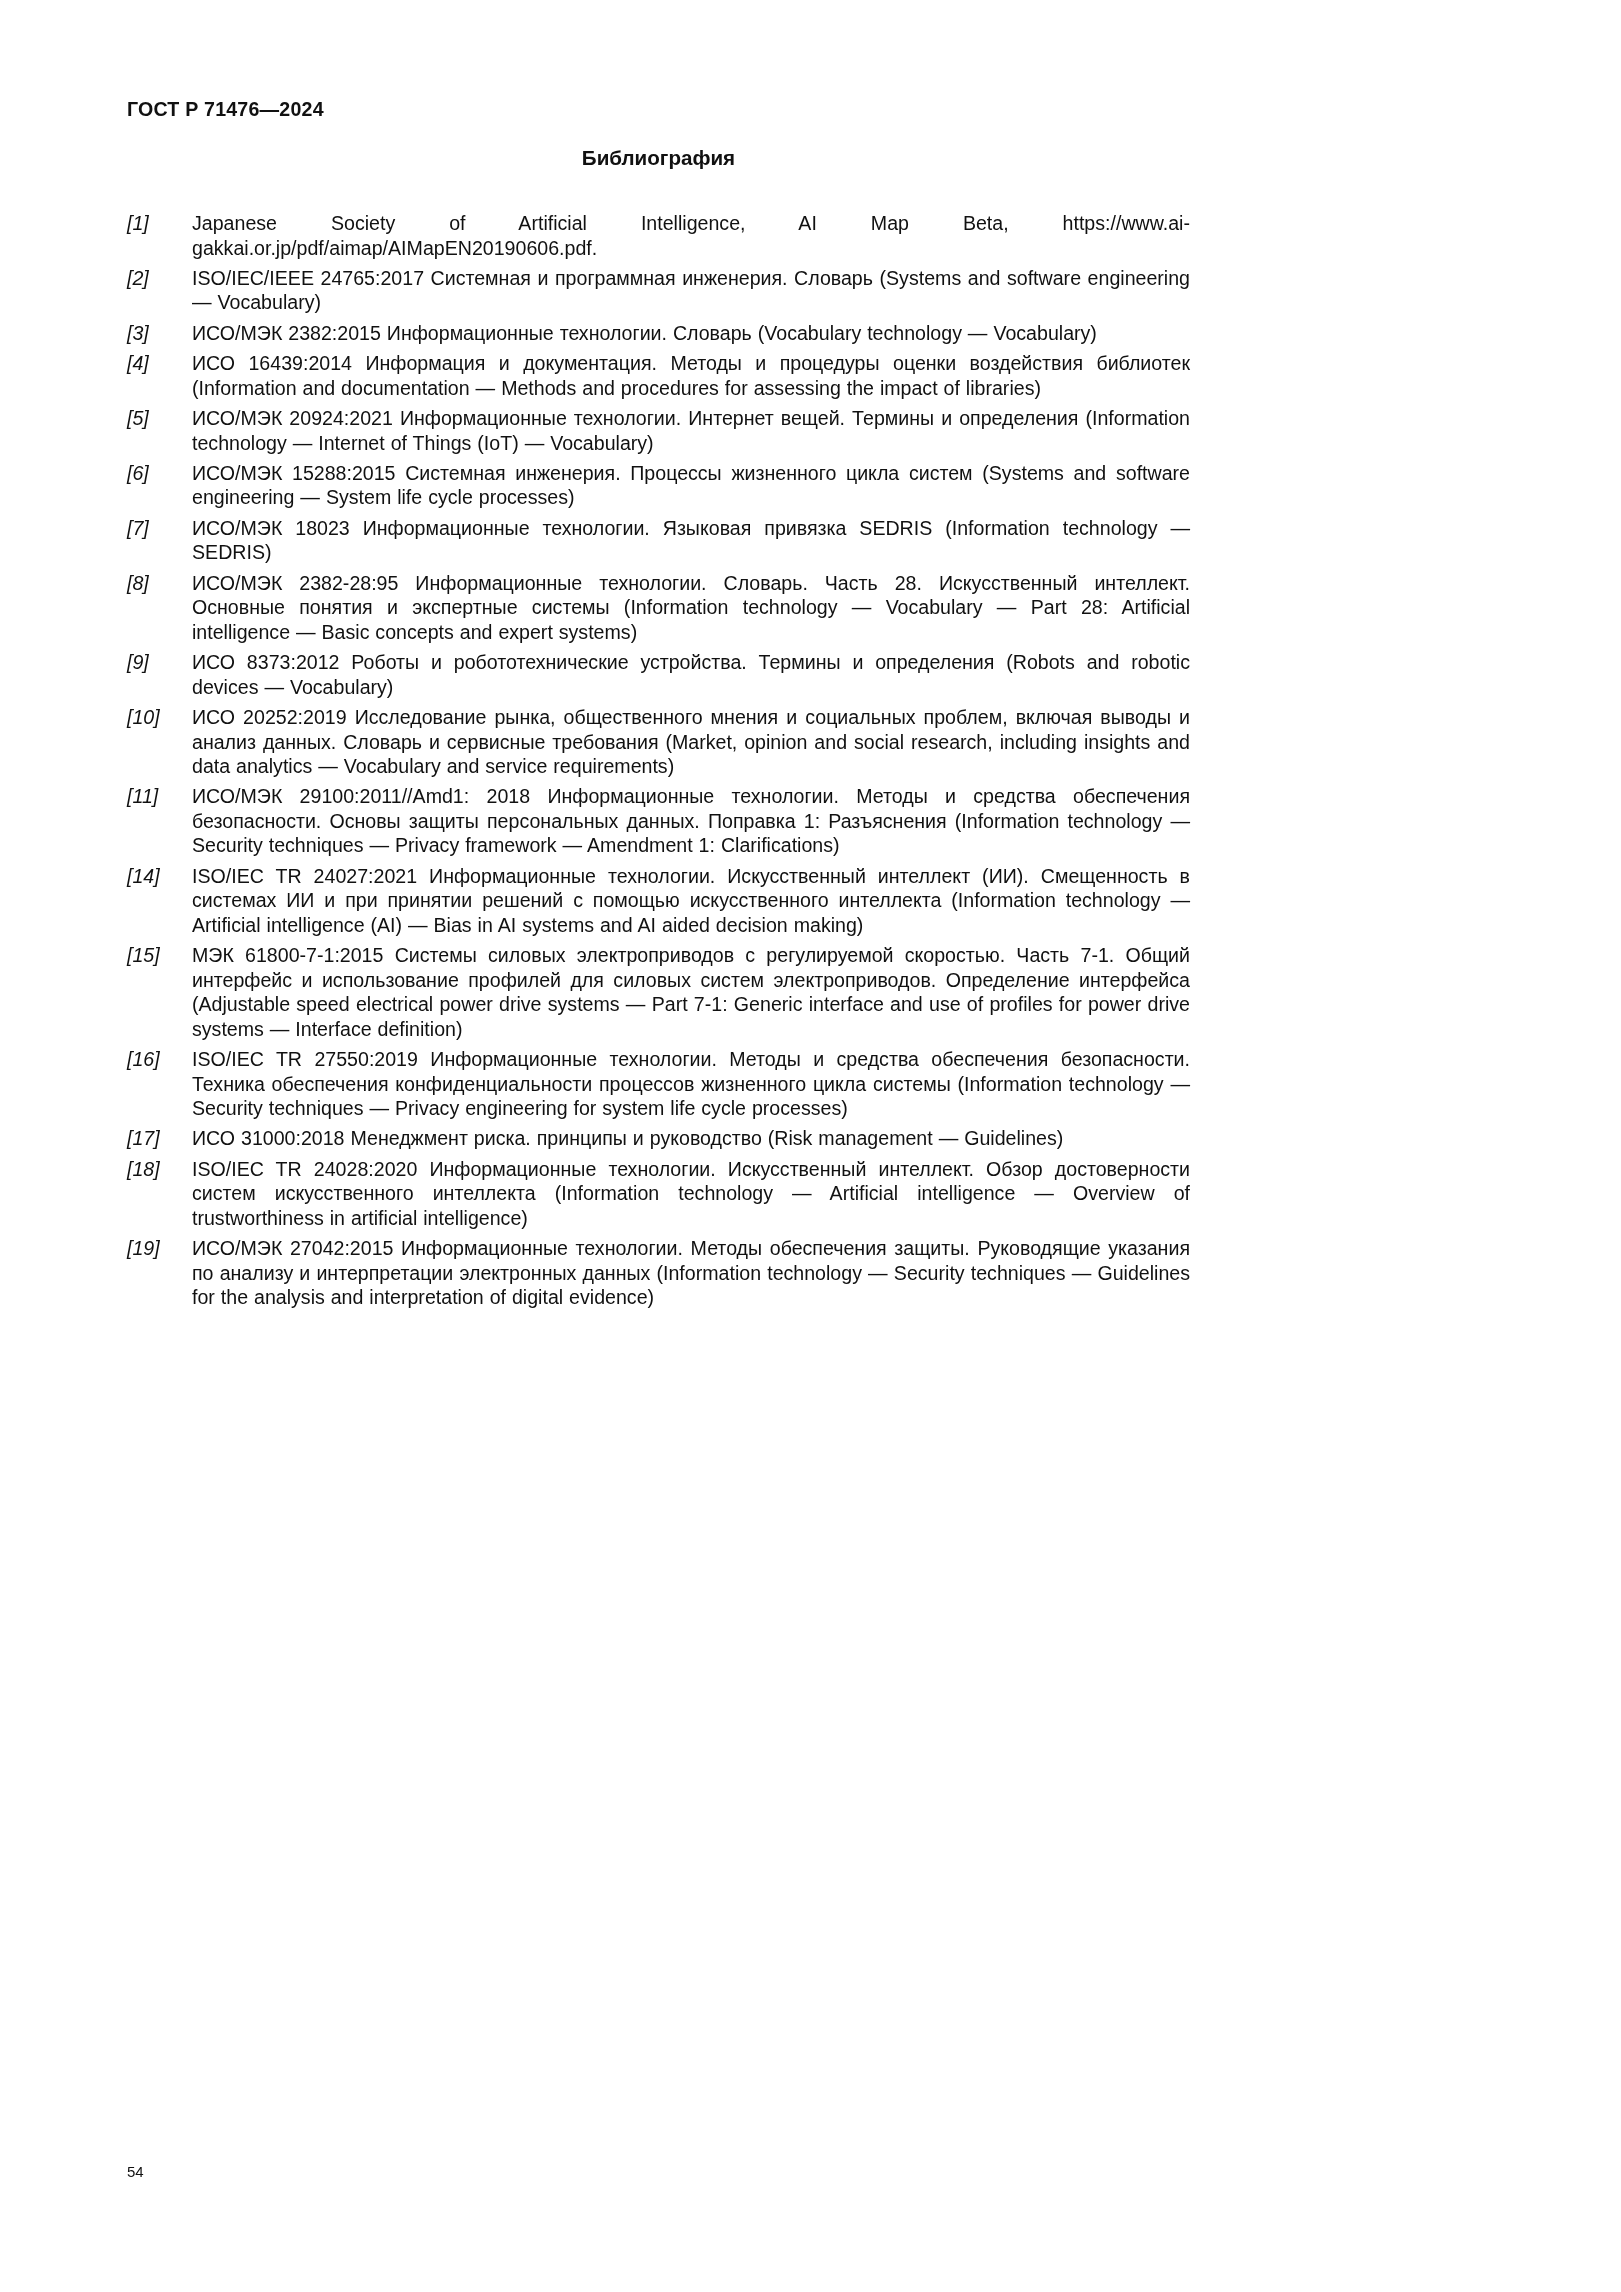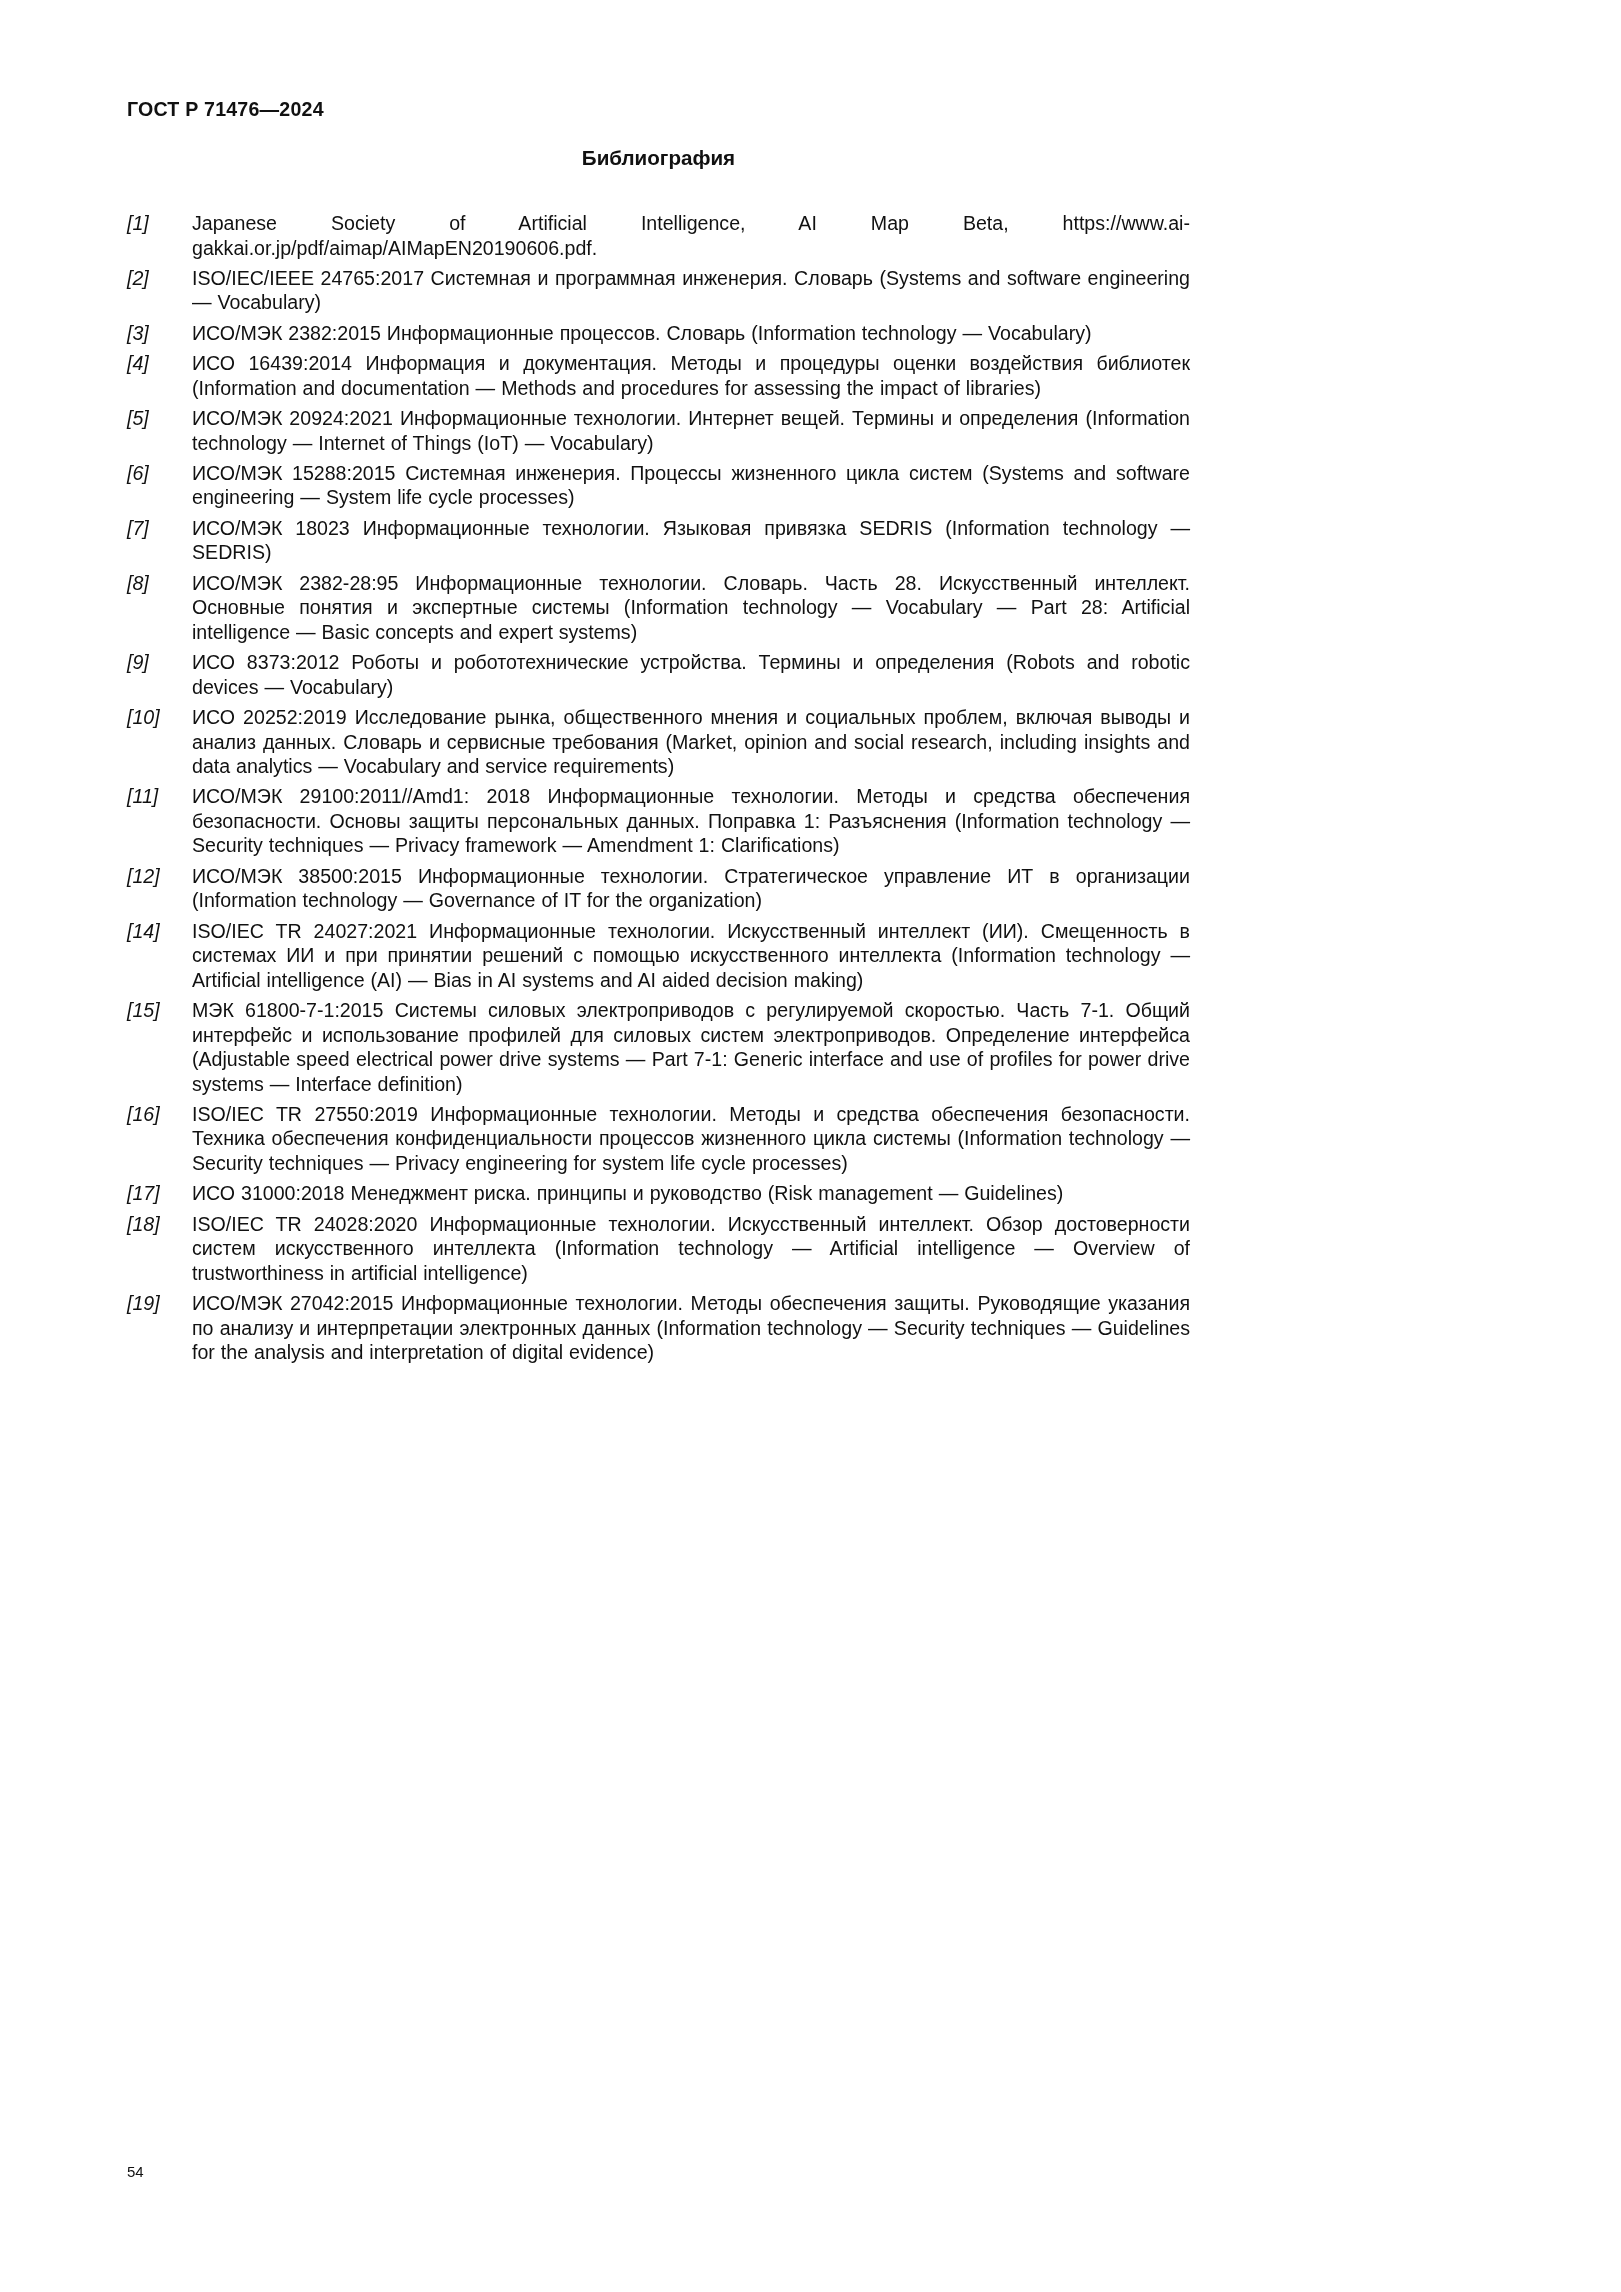--- a/index.html
+++ b/index.html
@@ -69,21 +69,21 @@
       <span class="ref-text">Japanese Society of Artificial Intelligence, AI Map Beta, https://www.ai-gakkai.or.jp/pdf/aimap/AIMapEN20190606.pdf.</span>
     </div>
 
     <div class="ref">
       <span class="ref-num">[2]</span>
       <span class="ref-text">ISO/IEC/IEEE 24765:2017 Системная и программная инженерия. Словарь (Systems and software engineering — Vocabulary)</span>
     </div>
 
     <div class="ref">
       <span class="ref-num">[3]</span>
-      <span class="ref-text">ИСО/МЭК 2382:2015 Информационные процессов. Словарь (Information technology — Vocabulary)</span>
+      <span class="ref-text">ИСО/МЭК 2382:2015 Информационные технологии. Словарь (Vocabulary technology — Vocabulary)</span>
     </div>
 
     <div class="ref">
       <span class="ref-num">[4]</span>
       <span class="ref-text">ИСО 16439:2014 Информация и документация. Методы и процедуры оценки воздействия библиотек (Information and documentation — Methods and procedures for assessing the impact of libraries)</span>
     </div>
 
     <div class="ref">
       <span class="ref-num">[5]</span>
       <span class="ref-text">ИСО/МЭК 20924:2021 Информационные технологии. Интернет вещей. Термины и определения (Information technology — Internet of Things (IoT) — Vocabulary)</span>
@@ -112,24 +112,20 @@
     <div class="ref">
       <span class="ref-num">[10]</span>
       <span class="ref-text">ИСО 20252:2019 Исследование рынка, общественного мнения и социальных проблем, включая выводы и анализ данных. Словарь и сервисные требования (Market, opinion and social research, including insights and data analytics — Vocabulary and service requirements)</span>
     </div>
 
     <div class="ref">
       <span class="ref-num">[11]</span>
       <span class="ref-text">ИСО/МЭК 29100:2011//Amd1: 2018 Информационные технологии. Методы и средства обеспечения безопасности. Основы защиты персональных данных. Поправка 1: Разъяснения (Information technology — Security techniques — Privacy framework — Amendment 1: Clarifications)</span>
     </div>
 
-    <div class="ref">
-      <span class="ref-num">[12]</span>
-      <span class="ref-text">ИСО/МЭК 38500:2015 Информационные технологии. Стратегическое управление ИТ в организации (Information technology — Governance of IT for the organization)</span>
-    </div>
 
 
     <div class="ref">
       <span class="ref-num">[14]</span>
       <span class="ref-text">ISO/IEC TR 24027:2021 Информационные технологии. Искусственный интеллект (ИИ). Смещенность в системах ИИ и при принятии решений с помощью искусственного интеллекта (Information technology — Artificial intelligence (AI) — Bias in AI systems and AI aided decision making)</span>
     </div>
 
     <div class="ref">
       <span class="ref-num">[15]</span>
       <span class="ref-text">МЭК 61800-7-1:2015 Системы силовых электроприводов с регулируемой скоростью. Часть 7-1. Общий интерфейс и использование профилей для силовых систем электроприводов. Определение интерфейса (Adjustable speed electrical power drive systems — Part 7-1: Generic interface and use of profiles for power drive systems — Interface definition)</span>

